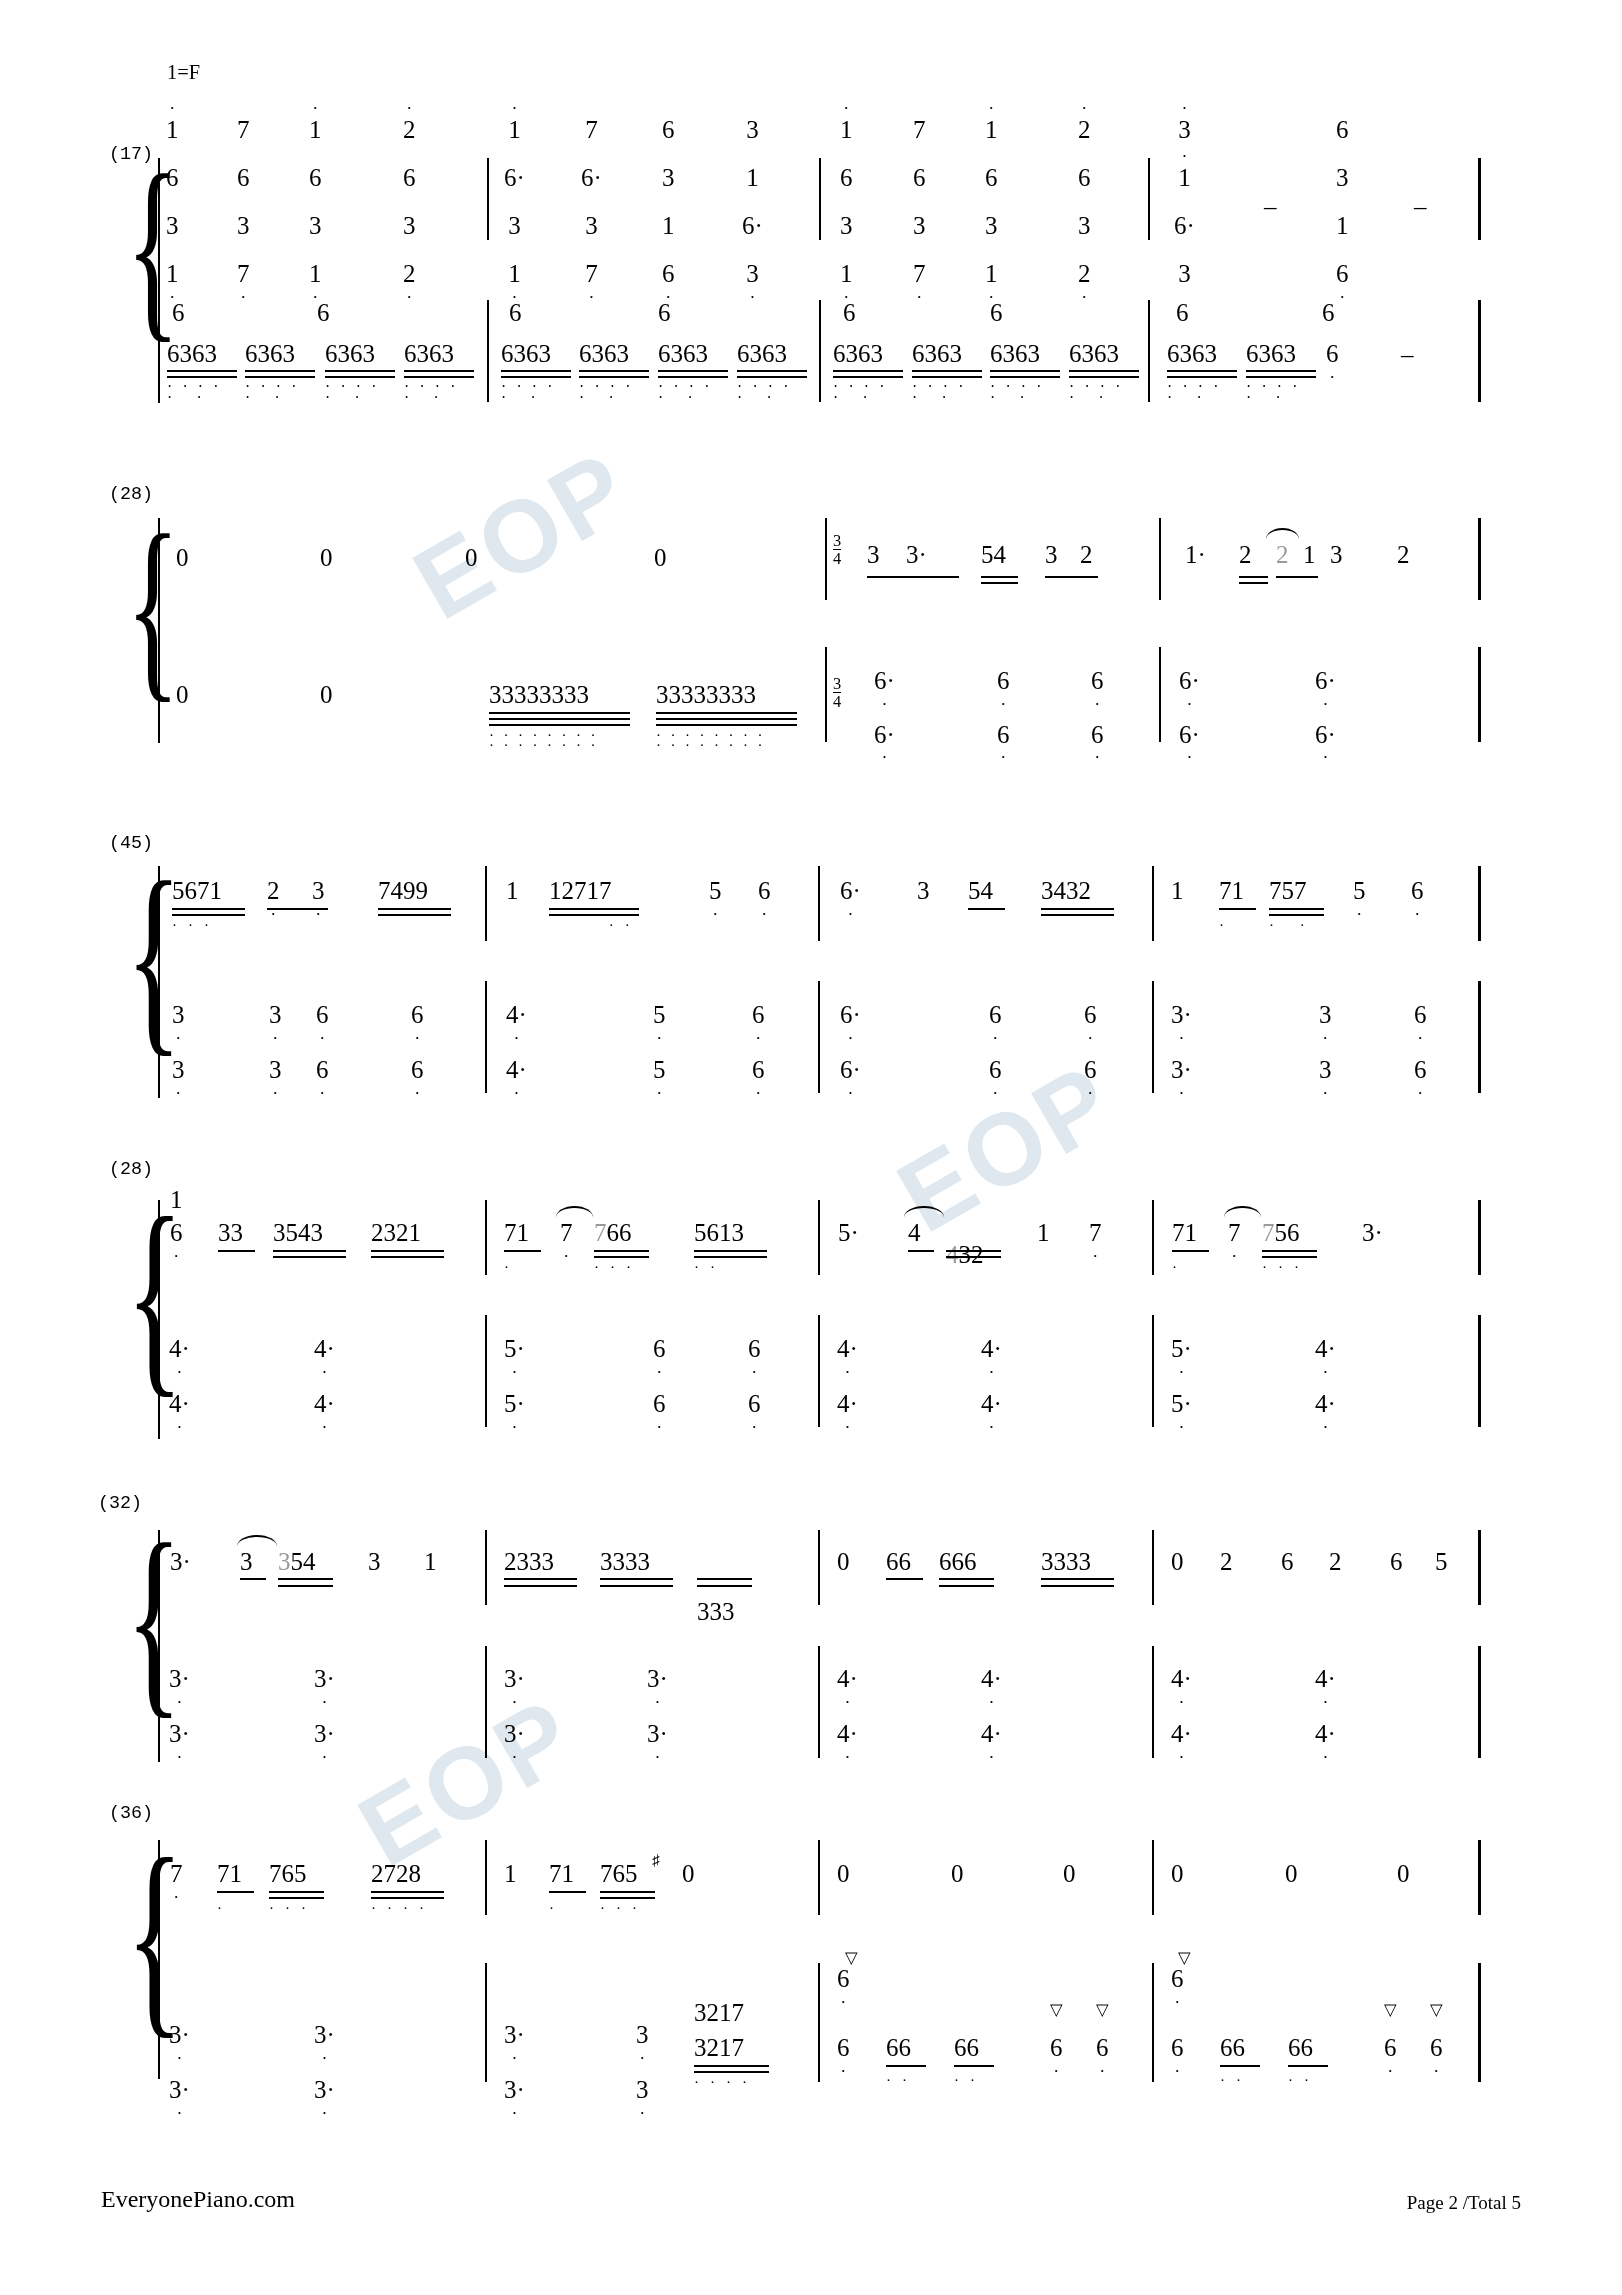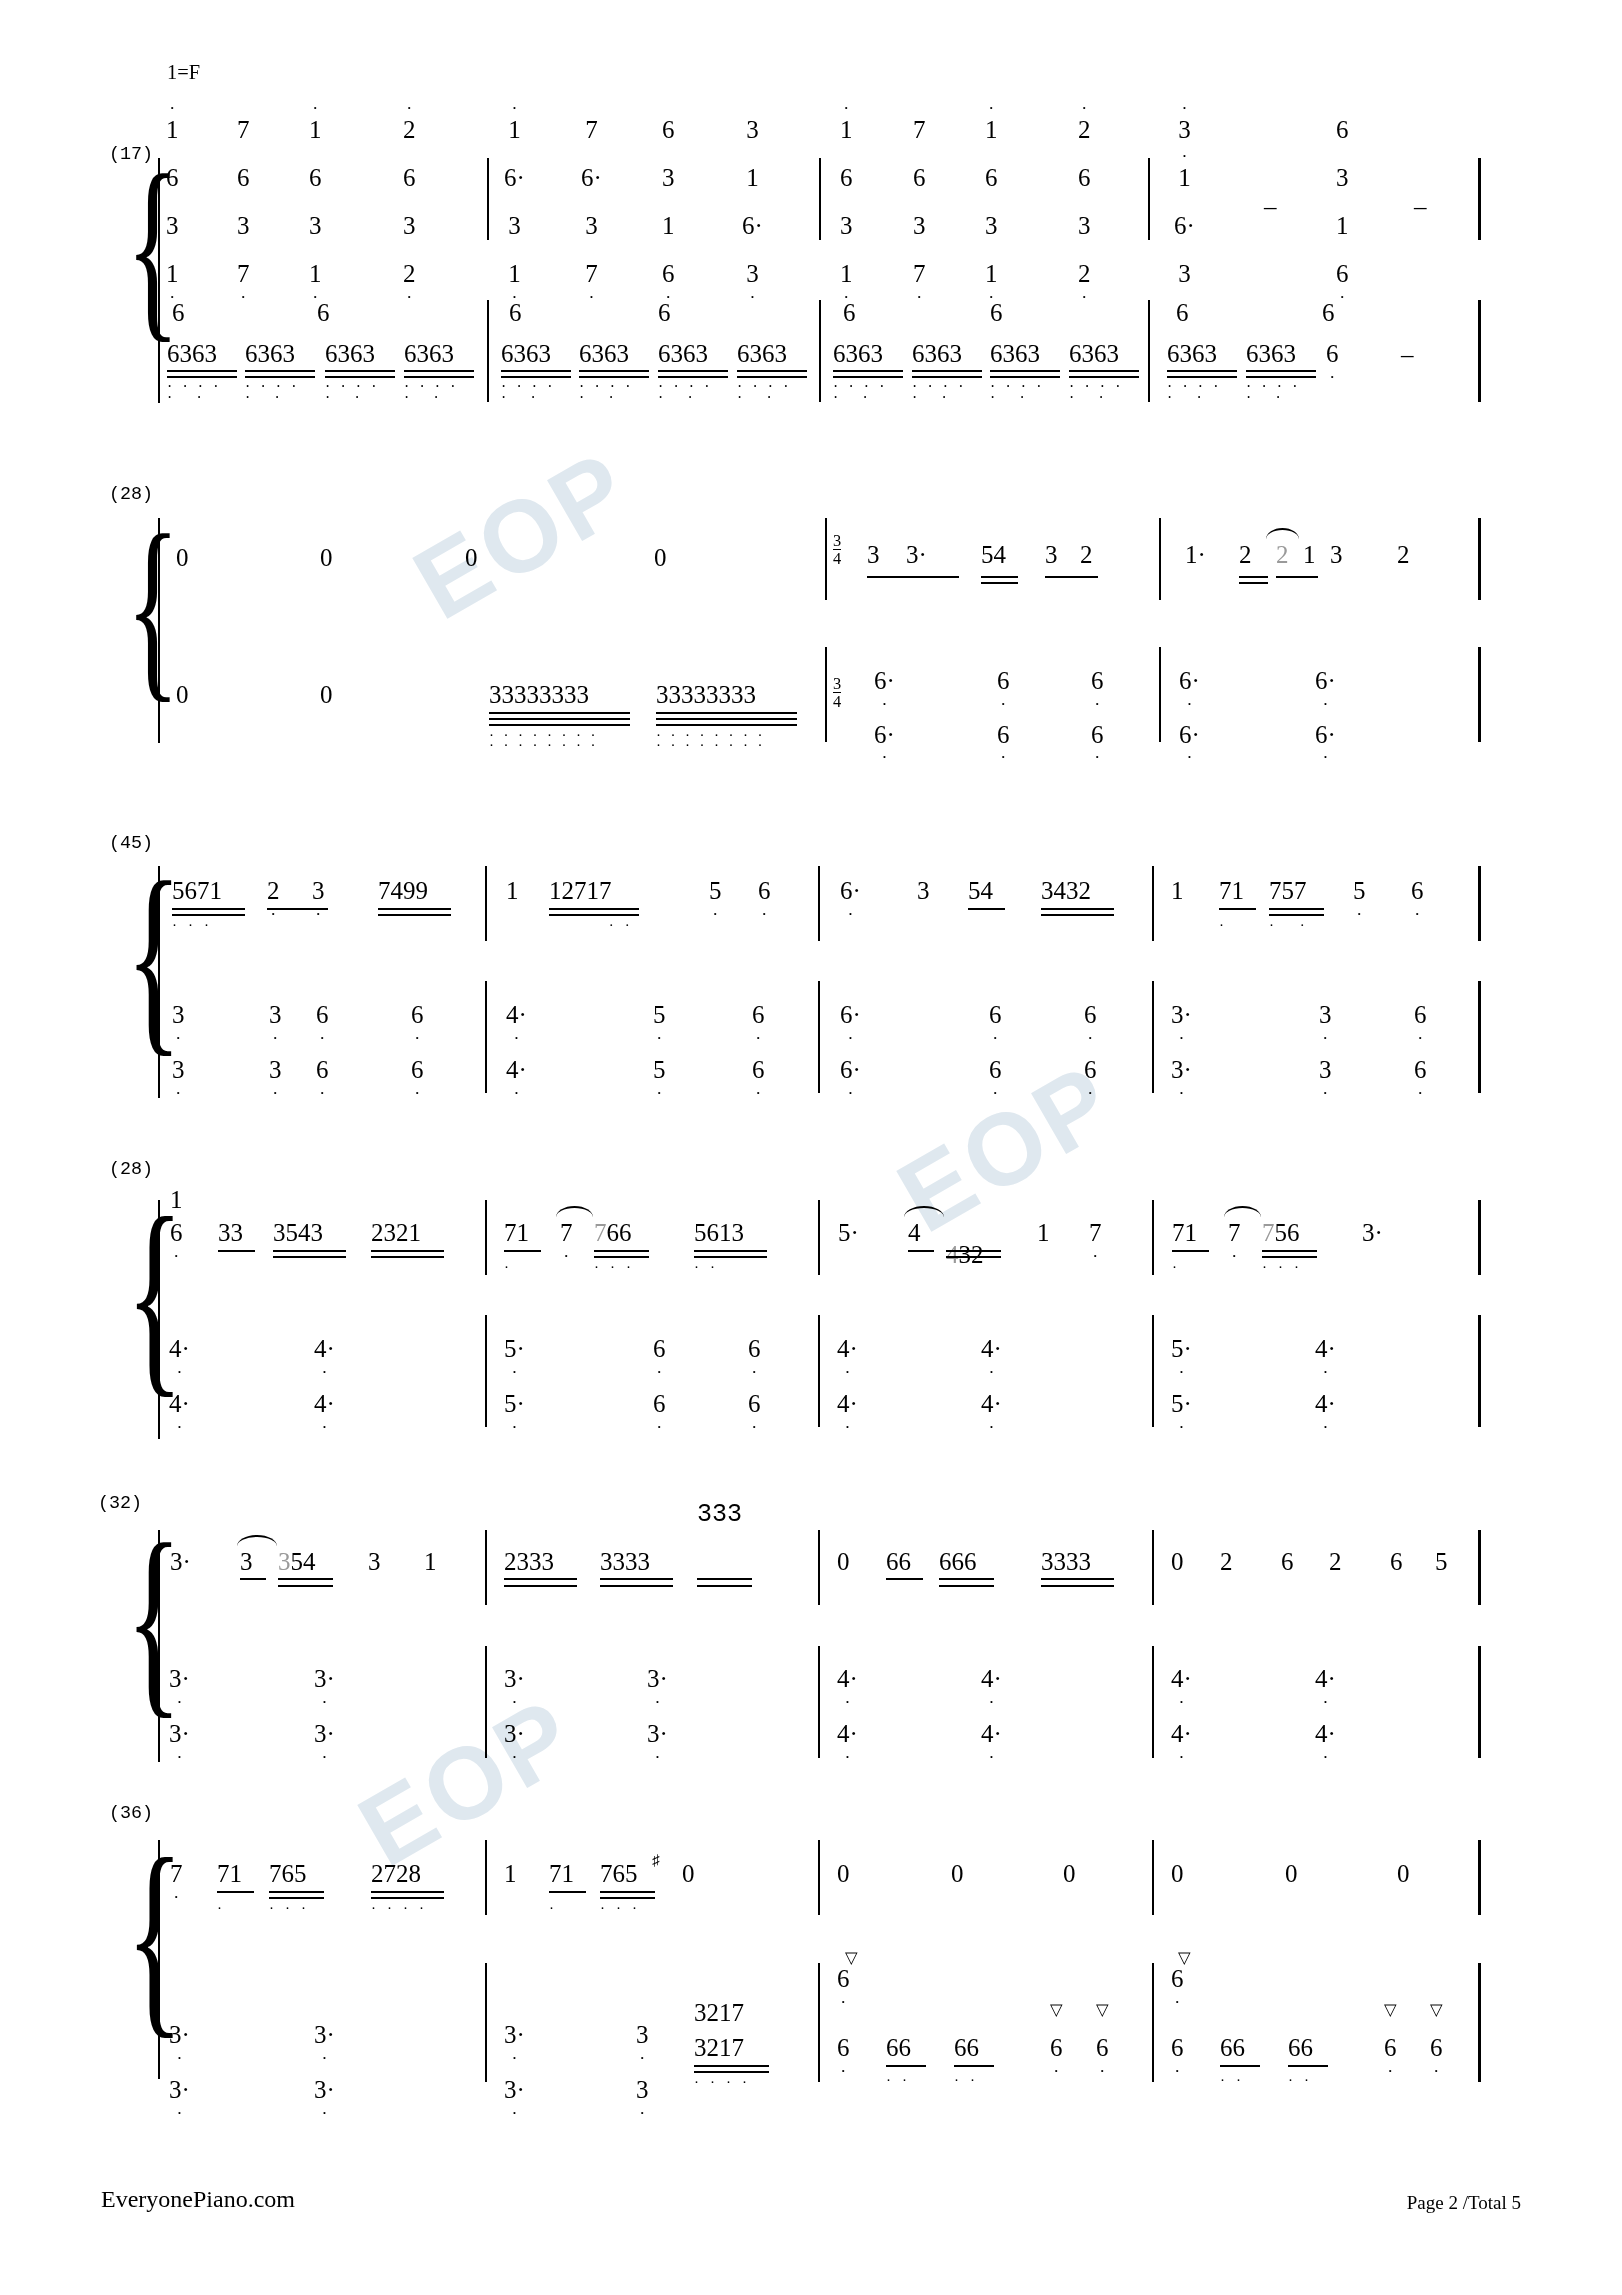--- a/index.html
+++ b/index.html
@@ -690,21 +690,21 @@
     <div class="beam" style="left:278px; top:1585px; width:55px;"></div>
     <div class="nstack" style="left:368px; top:1549px;"><span class="n">3</span></div>
     <div class="nstack" style="left:424px; top:1549px;"><span class="n">1</span></div>
 
     <div class="nstack" style="left:504px; top:1549px;"><span class="nrow">2333</span></div>
     <div class="beam" style="left:504px; top:1578px; width:73px;"></div>
     <div class="beam" style="left:504px; top:1585px; width:73px;"></div>
     <div class="nstack" style="left:600px; top:1549px;"><span class="nrow">3333</span></div>
     <div class="beam" style="left:600px; top:1578px; width:73px;"></div>
     <div class="beam" style="left:600px; top:1585px; width:73px;"></div>
-    <div class="nstack" style="left:697px; top:1502px;font-family:Liberation Mono, monospace;"><span class="nrow">333</span></div>
+    <div class="nstack" style="left:697px; top:1599px;"><span class="nrow">333</span></div>
     <div class="beam" style="left:697px; top:1578px; width:55px;"></div>
     <div class="beam" style="left:697px; top:1585px; width:55px;"></div>
 
     <div class="nstack" style="left:837px; top:1549px;"><span class="n">0</span></div>
     <div class="nstack" style="left:886px; top:1549px;"><span class="nrow">66</span></div>
     <div class="beam" style="left:886px; top:1578px; width:37px;"></div>
     <div class="nstack" style="left:939px; top:1549px;"><span class="nrow">666</span></div>
     <div class="beam" style="left:939px; top:1578px; width:55px;"></div>
     <div class="beam" style="left:939px; top:1585px; width:55px;"></div>
     <div class="nstack" style="left:1041px; top:1549px;"><span class="nrow">3333</span></div>

